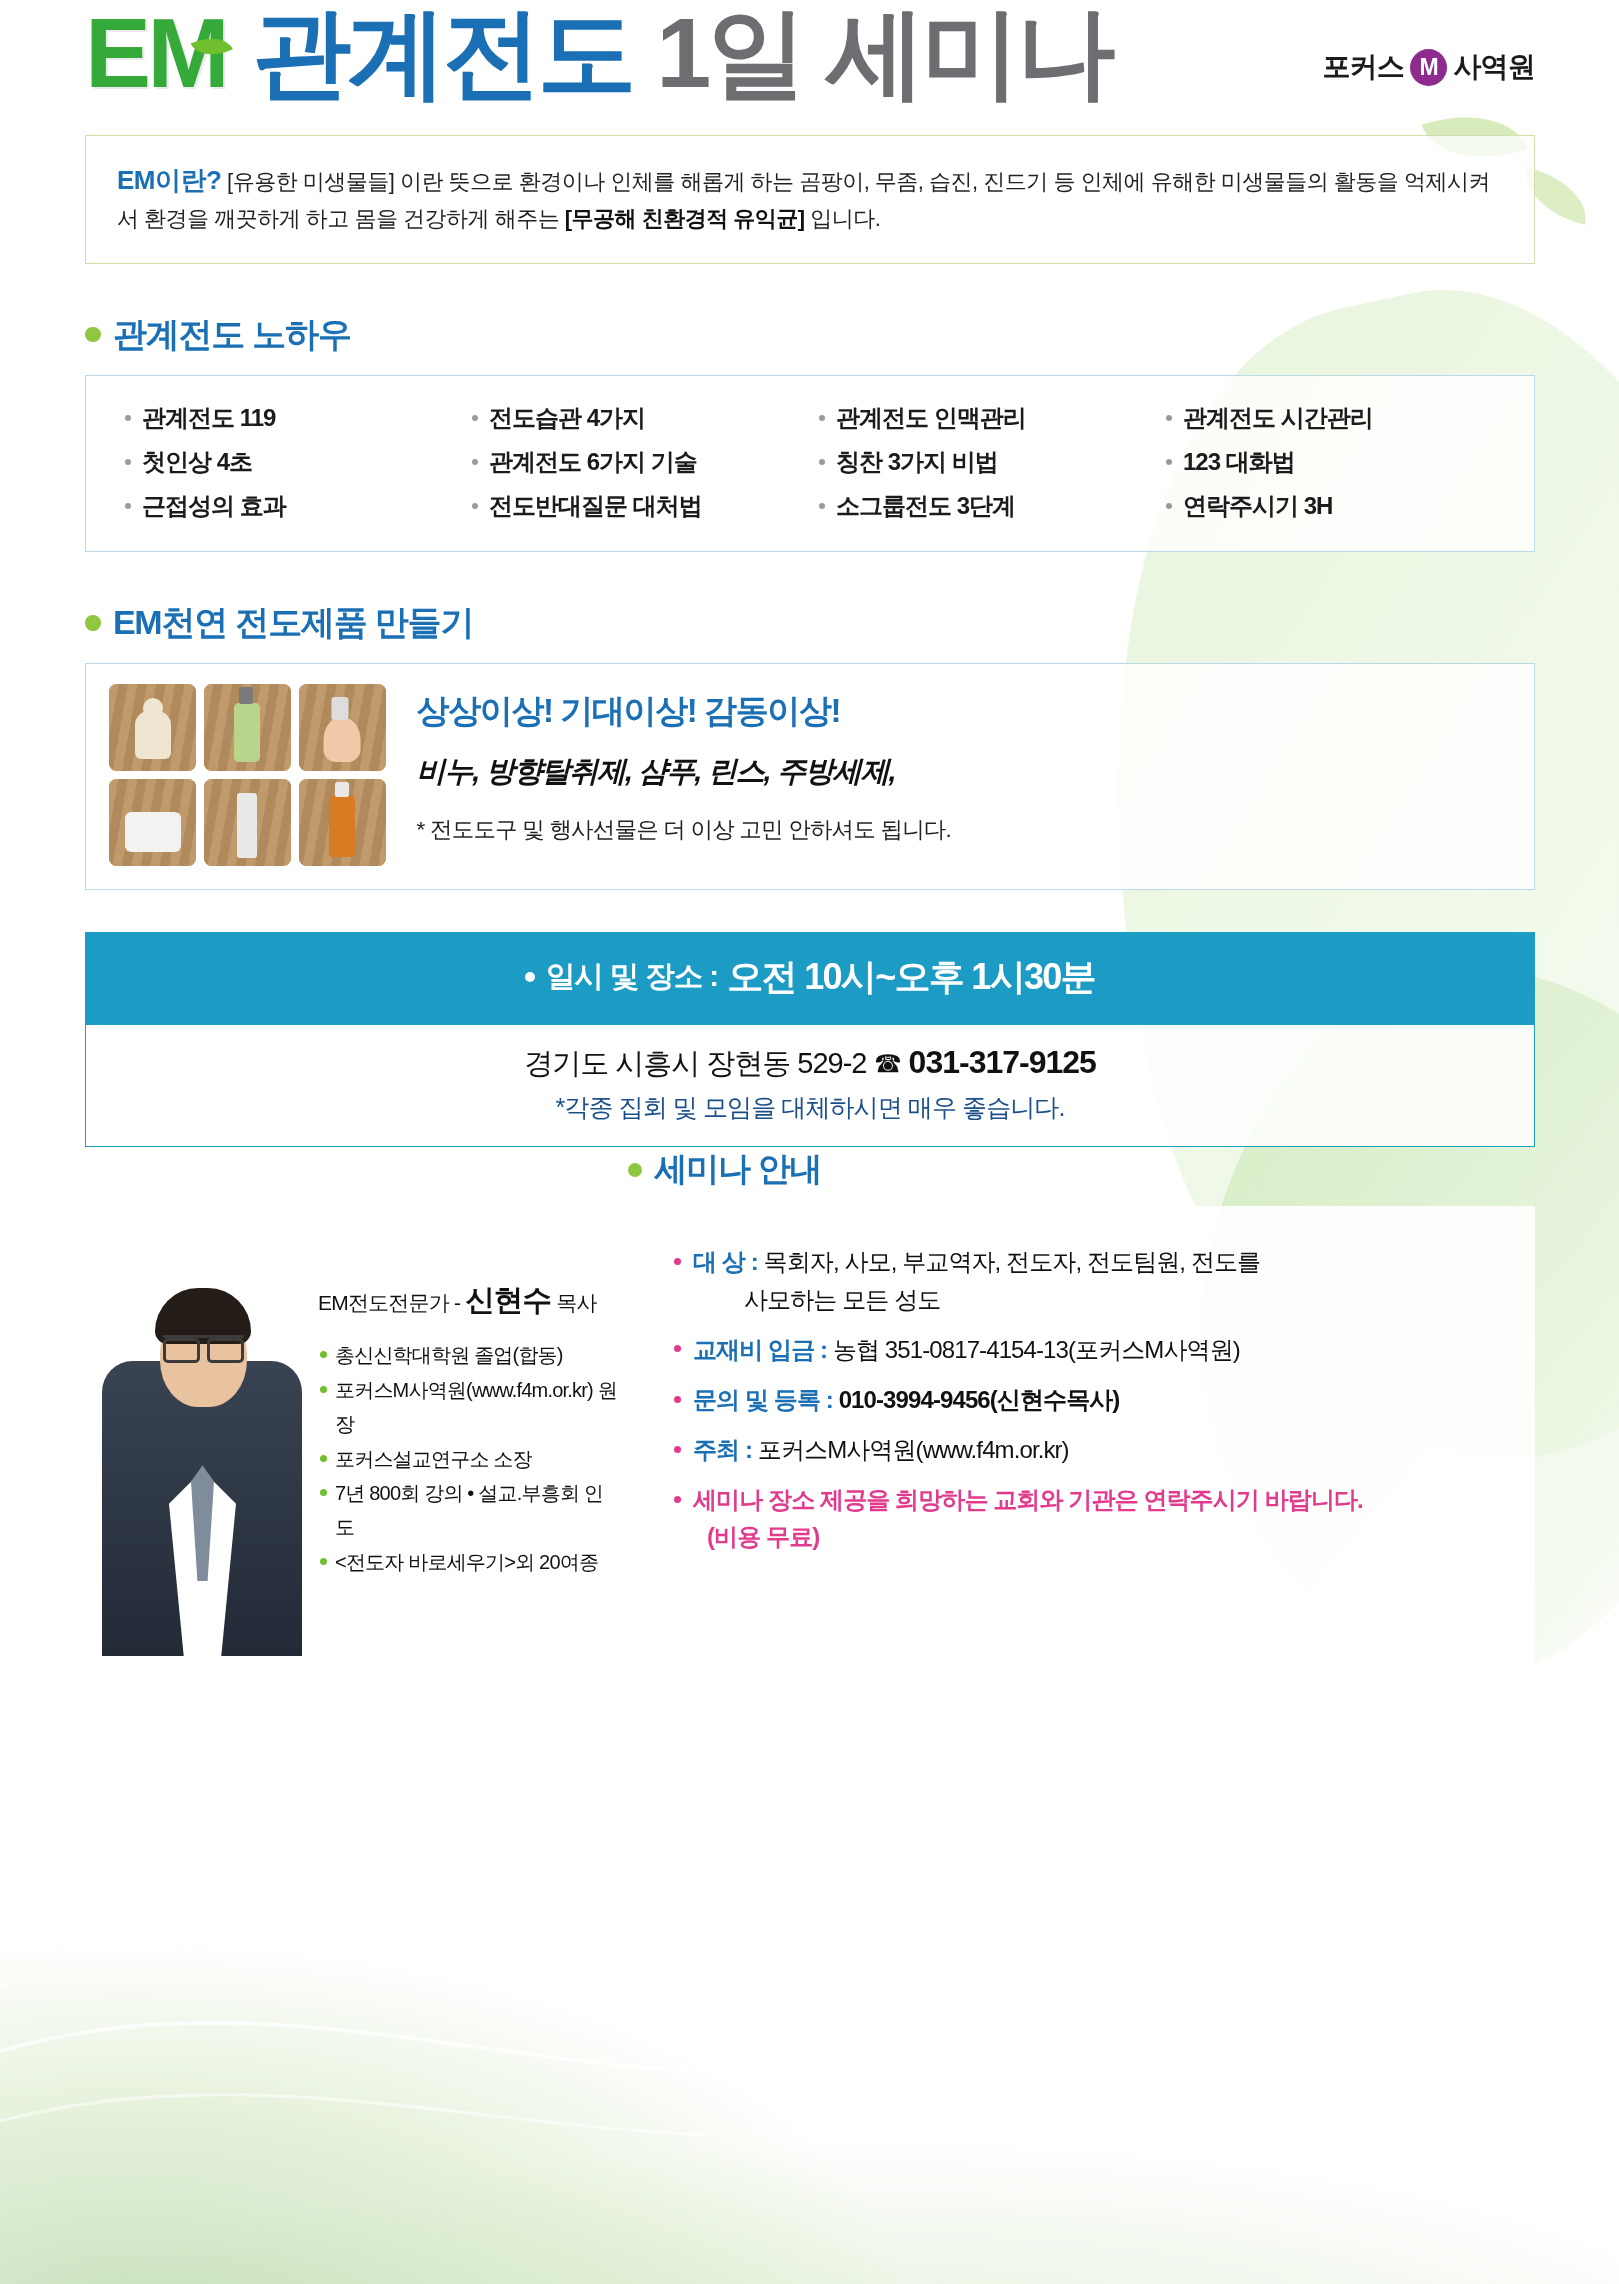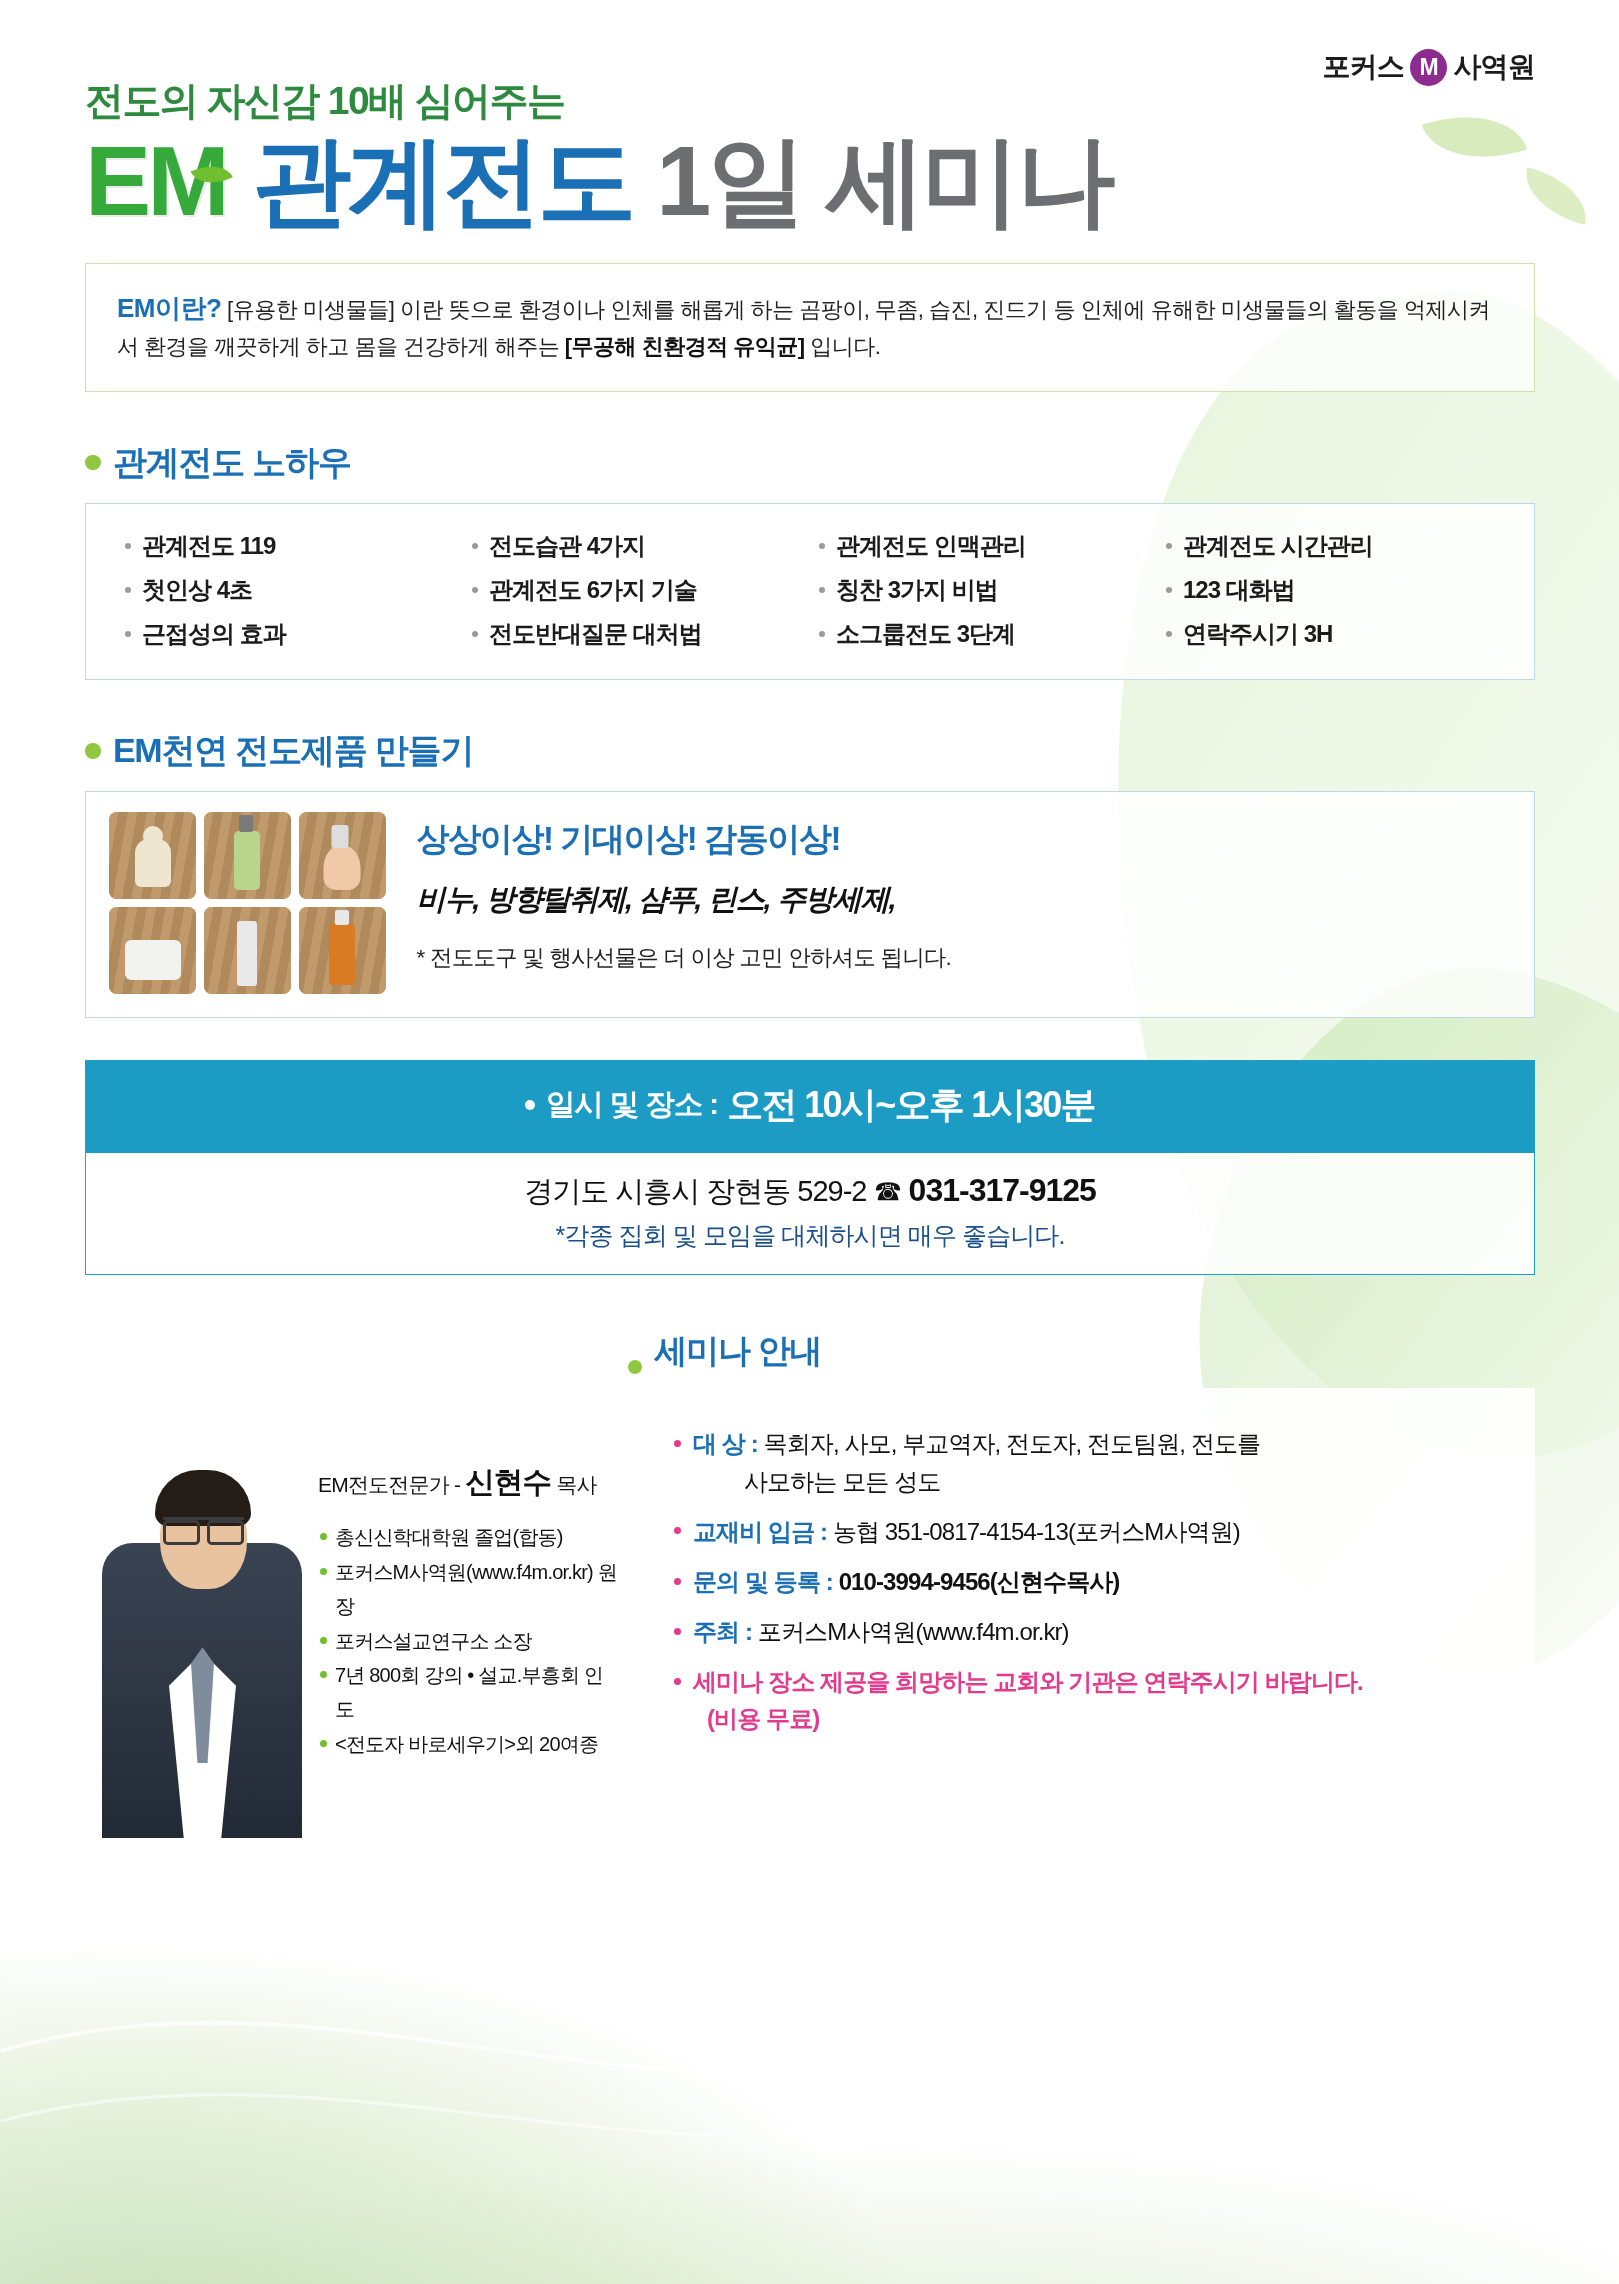--- a/index.html
+++ b/index.html
@@ -332,24 +332,23 @@
   }
   .sched-sub {
     margin-top: 7.8px;
     font-size: 25px;
     color: #1a4f8a;
     letter-spacing: -0.9px;
   }
 
   
   .sem-head {
-    margin-top: 54px;
     margin-left: 543px;
     display: flex;
-    align-items: flex-end;
+    align-items: center;
     gap: 12.4px;
   }
   .sem-head .dot {
     width: 14px; height: 14px; border-radius: 50%; background: #8fc740;
   }
   .sem-head .txt {
     font-size: 33px; font-weight: bold; color: #1a6fb5; letter-spacing: -1.2px;
   }
 
   .sem-wrap {
@@ -488,21 +487,20 @@
 </div>
 
 <div class="page">
 
   <div class="logo">
     <span>포커스</span>
     <span class="circle">M</span>
     <span>사역원</span>
   </div>
 
-  <div class="kicker">전도의 자신감 10배 심어주는</div>
   <div class="main-title">
     <span class="t-em">EM</span><span class="leaf-accent"></span>
     <span class="t-blue">관계전도</span>
     <span class="t-gray">1일 세미나</span>
   </div>
 
   <div class="em-box">
     <span class="em-label">EM이란?</span>
     <span>[유용한 미생물들] 이란 뜻으로 환경이나 인체를 해롭게 하는 곰팡이, 무좀, 습진, 진드기 등 인체에 유해한 미생물들의 활동을 억제시켜서 환경을 깨끗하게 하고 몸을 건강하게 해주는 </span><b>[무공해 친환경적 유익균]</b><span> 입니다.</span>
   </div>

